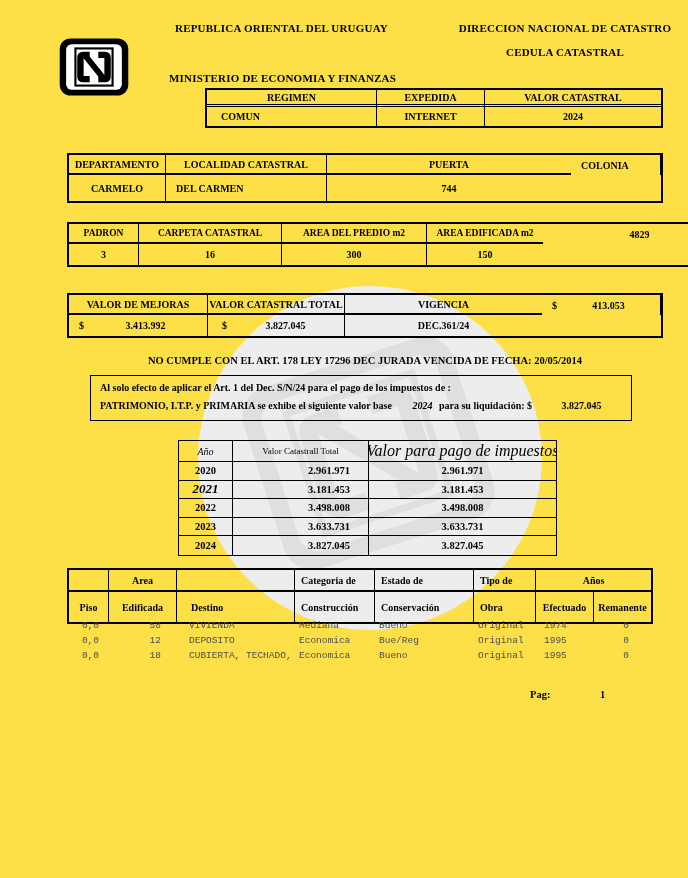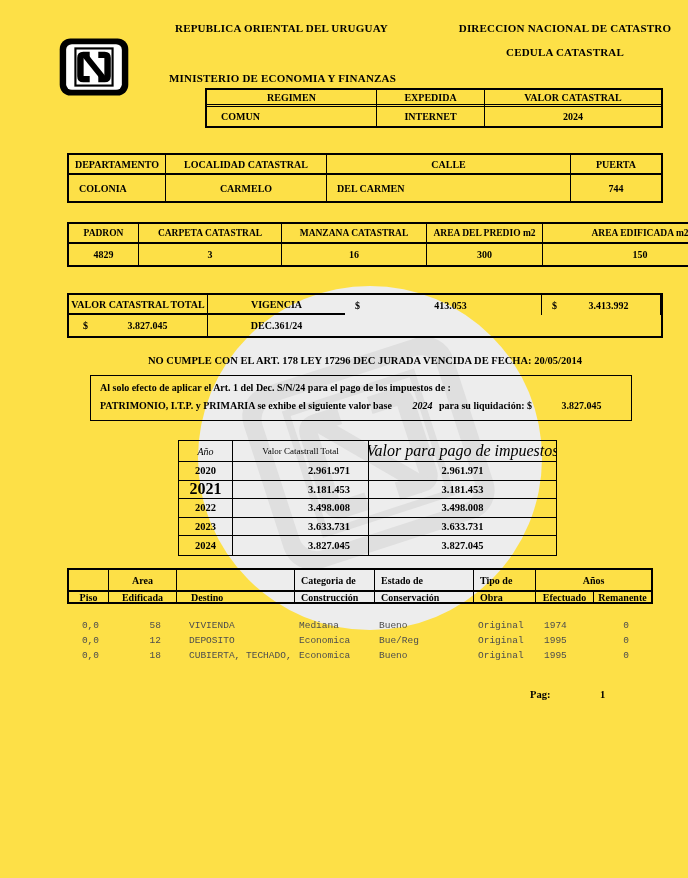--- a/index.html
+++ b/index.html
@@ -78,42 +78,41 @@
       <div class="cell hd hd-uu vline">EXPEDIDA</div>
       <div class="cell hd hd-uu">VALOR CATASTRAL</div>
       <div class="cell val l vline" style="padding-left:14px;">COMUN</div>
       <div class="cell val c vline">INTERNET</div>
       <div class="cell val c">2024</div>
     </div>
 
     <div class="box" style="left:67px;top:153px;width:596px;height:50px;grid-template-columns:97px 161px 244px 1fr;grid-template-rows:20px 1fr;">
       <div class="cell hd hd-u vline">DEPARTAMENTO</div>
       <div class="cell hd hd-u vline">LOCALIDAD CATASTRAL</div>
-      <div class="cell hd hd-u vline">CALLE</div>
       <div class="cell hd hd-u">PUERTA</div>
       <div class="cell val l vline" style="padding-left:10px;">COLONIA</div>
       <div class="cell val c vline">CARMELO</div>
       <div class="cell val l vline" style="padding-left:10px;">DEL CARMEN</div>
       <div class="cell val c">744</div>
     </div>
 
     <div class="box" style="left:67px;top:222px;width:672px;height:45px;grid-template-columns:70px 143px 145px 116px 1fr;grid-template-rows:20px 1fr;">
       <div class="cell hd hd-u vline" style="font-size:9.5px;">PADRON</div>
       <div class="cell hd hd-u vline" style="font-size:9.5px;">CARPETA CATASTRAL</div>
-      <div class="cell hd hd-u vline" style="font-size:9.5px;">MANZANA CATASTRAL</div>
       <div class="cell hd hd-u vline" style="font-size:9.5px;">AREA DEL PREDIO m2</div>
       <div class="cell hd hd-u" style="font-size:9.5px;">AREA EDIFICADA m2</div>
       <div class="cell val c vline">4829</div>
       <div class="cell val c vline">3</div>
       <div class="cell val c vline">16</div>
       <div class="cell val c vline">300</div>
       <div class="cell val c">150</div>
     </div>
 
     <div class="box" style="left:67px;top:293px;width:596px;height:45px;grid-template-columns:139px 137px 197px 1fr;grid-template-rows:20px 1fr;">
+      <div class="cell hd hd-u vline">VALOR DE MEJORAS</div>
       <div class="cell hd hd-u vline">VALOR CATASTRAL TOTAL</div>
       <div class="cell hd hd-u">VIGENCIA</div>
       <div class="cell val vline" style="padding-left:10px;">
         <span>$</span>
         <span style="flex:1;text-align:center;">413.053</span>
       </div>
       <div class="cell val vline" style="padding-left:10px;">
         <span>$</span>
         <span style="flex:1;text-align:center;">3.413.992</span>
       </div>
@@ -138,38 +137,38 @@
 
     <div class="box" style="left:178px;top:440px;width:379px;height:116px;grid-template-columns:54px 136px 1fr;grid-template-rows:21px repeat(5,1fr);border-width:1.6px;">
       <div class="cell yr-head it c vline" style="font-size:10px;border-bottom:1.6px solid #000;">Año</div>
       <div class="cell yr-head c vline" style="font-size:9px;border-bottom:1.6px solid #000;">Valor Catastrall Total</div>
       <div class="cell yr-head it c" style="font-size:16px;border-bottom:1.6px solid #000;">Valor para pago de impuestos</div>
 
       <div class="cell val c vline" style="border-bottom:1.2px solid #000;font-size:10.5px;">2020</div>
       <div class="cell val r vline" style="border-bottom:1.2px solid #000;padding-right:18px;font-size:10.5px;">2.961.971</div>
       <div class="cell val c" style="border-bottom:1.2px solid #000;font-size:10.5px;">2.961.971</div>
 
-      <div class="cell val c vline" style="border-bottom:1.2px solid #000;font-size:16px;">2021</div>
+      <div class="cell val c vline" style="border-bottom:1.2px solid #000;font-size:13px;font-style:italic;">2021</div>
       <div class="cell val r vline" style="border-bottom:1.2px solid #000;padding-right:18px;font-size:10.5px;">3.181.453</div>
       <div class="cell val c" style="border-bottom:1.2px solid #000;font-size:10.5px;">3.181.453</div>
 
       <div class="cell val c vline" style="border-bottom:1.2px solid #000;font-size:10.5px;">2022</div>
       <div class="cell val r vline" style="border-bottom:1.2px solid #000;padding-right:18px;font-size:10.5px;">3.498.008</div>
       <div class="cell val c" style="border-bottom:1.2px solid #000;font-size:10.5px;">3.498.008</div>
 
       <div class="cell val c vline" style="border-bottom:1.2px solid #000;font-size:10.5px;">2023</div>
       <div class="cell val r vline" style="border-bottom:1.2px solid #000;padding-right:18px;font-size:10.5px;">3.633.731</div>
       <div class="cell val c" style="border-bottom:1.2px solid #000;font-size:10.5px;">3.633.731</div>
 
       <div class="cell val c vline" style="font-size:10.5px;">2024</div>
       <div class="cell val r vline" style="padding-right:18px;font-size:10.5px;">3.827.045</div>
       <div class="cell val c" style="font-size:10.5px;">3.827.045</div>
     </div>
 
-    <div class="box" style="left:67px;top:568px;width:586px;height:36px;grid-template-columns:40px 68px 118px 80px 99px 62px 58px 1fr;grid-template-rows:22px 1fr;">
+    <div class="box" style="left:67px;top:568px;width:586px;height:56px;grid-template-columns:40px 68px 118px 80px 99px 62px 58px 1fr;grid-template-rows:22px 1fr;">
       <div class="cell hd hd-u vline"></div>
       <div class="cell hd hd-u vline c">Area</div>
       <div class="cell hd hd-u vline"></div>
       <div class="cell hd hd-u vline l" style="padding-left:6px;">Categoria de</div>
       <div class="cell hd hd-u vline l" style="padding-left:6px;">Estado de</div>
       <div class="cell hd hd-u vline l" style="padding-left:6px;">Tipo de</div>
       <div class="cell hd hd-u c" style="grid-column:span 2;">Años</div>
 
       <div class="cell hd vline c">Piso</div>
       <div class="cell hd vline c">Edificada</div>

